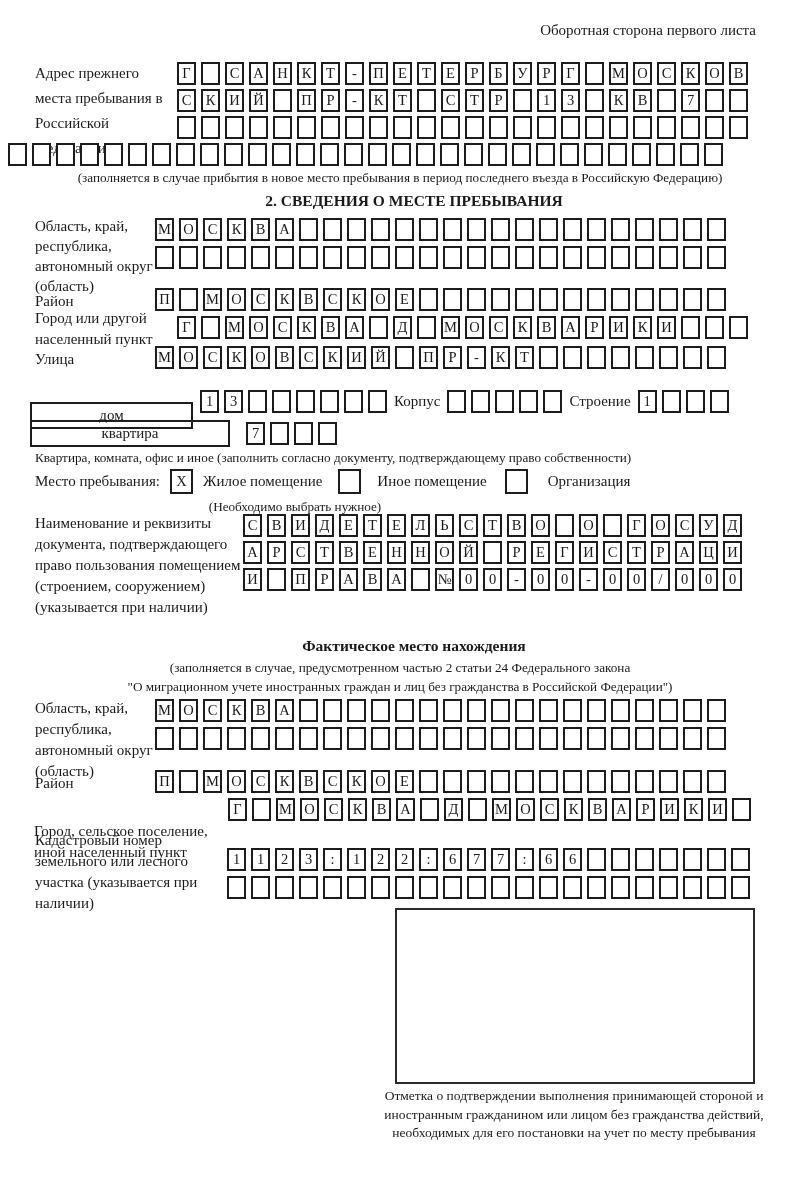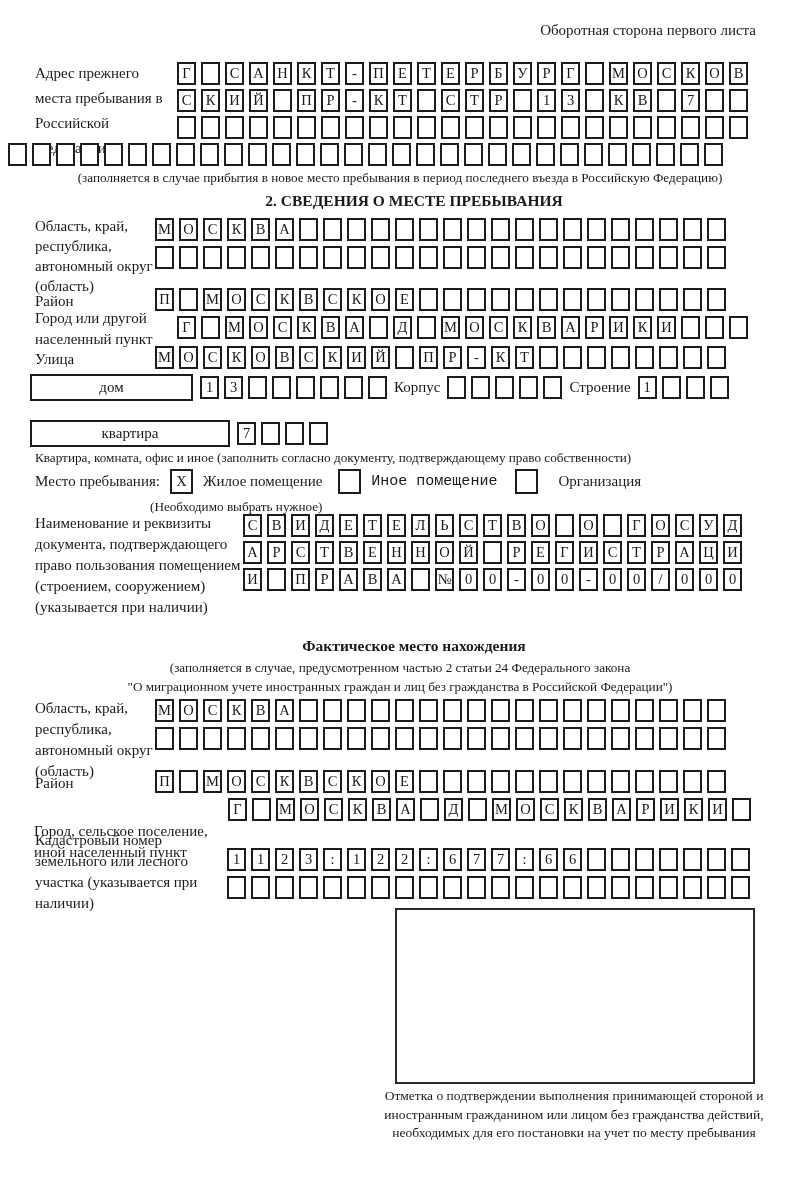--- a/index.html
+++ b/index.html
@@ -283,21 +283,21 @@
       <span class="cell"></span>
       <span class="cell"></span>
       <span class="cell"></span>
       <span class="cell"></span>
       <span class="cell"></span>
       <span class="cell"></span>
       <span class="cell"></span>
     </div>
 
   <div class="hflex" style="left:30px;top:374px;gap:7px;">
-    <div class="labelbox" style="width:163px;">дом</div>
+    <div class="labelbox" style="width:163px;margin-top:28px;">дом</div>
     <div class="cells">
         <span class="cell">1</span>
         <span class="cell">3</span>
         <span class="cell"></span>
         <span class="cell"></span>
         <span class="cell"></span>
         <span class="cell"></span>
         <span class="cell"></span>
         <span class="cell"></span>
       </div>
@@ -311,47 +311,47 @@
       </div>
     <span class="inltext">Строение</span>
     <div class="cells">
         <span class="cell">1</span>
         <span class="cell"></span>
         <span class="cell"></span>
         <span class="cell"></span>
       </div>
   </div>
 
-  <div class="hflex" style="left:30px;top:420px;gap:7px;">
+  <div class="hflex" style="left:30px;top:420px;gap:16px;">
     <div class="labelbox" style="width:200px;">квартира</div>
     <div class="cells">
         <span class="cell">7</span>
         <span class="cell"></span>
         <span class="cell"></span>
         <span class="cell"></span>
       </div>
   </div>
   <div class="note" style="left:35px;top:450px;">Квартира, комната, офис и иное (заполнить согласно документу, подтверждающему право собственности)</div>
 
   <div class="hflex" style="left:35px;top:469px;gap:10px;">
     <span class="inltext">Место пребывания:</span>
     <div class="cells">
         <span class="cell big">X</span>
       </div>
     <span class="inltext">Жилое помещение</span>
     <div class="cells" style="margin-left:6px;">
         <span class="cell big"></span>
       </div>
-    <span class="inltext" style="font-family:Liberation Mono, monospace;">Иное помещение</span>
+    <span class="inltext" style="margin-left:6px;">Иное помещение</span>
     <div class="cells" style="margin-left:8px;">
         <span class="cell big"></span>
       </div>
     <span class="inltext" style="margin-left:10px;">Организация</span>
   </div>
-  <div class="note" style="left:150px;top:499px;width:290px;">(Необходимо выбрать нужное)</div>
+  <div class="note" style="left:150px;top:499px;width:290px;text-align:center;">(Необходимо выбрать нужное)</div>
 
   <div class="lbl lh21" style="left:35px;top:513px;width:208px;">Наименование и реквизиты документа, подтверждающего право пользования помещением (строением, сооружением) (указывается при наличии)</div>
   <div class="cells abs" style="left:243px;top:514px;">
       <span class="cell">С</span>
       <span class="cell">В</span>
       <span class="cell">И</span>
       <span class="cell">Д</span>
       <span class="cell">Е</span>
       <span class="cell">Т</span>
       <span class="cell">Е</span>

